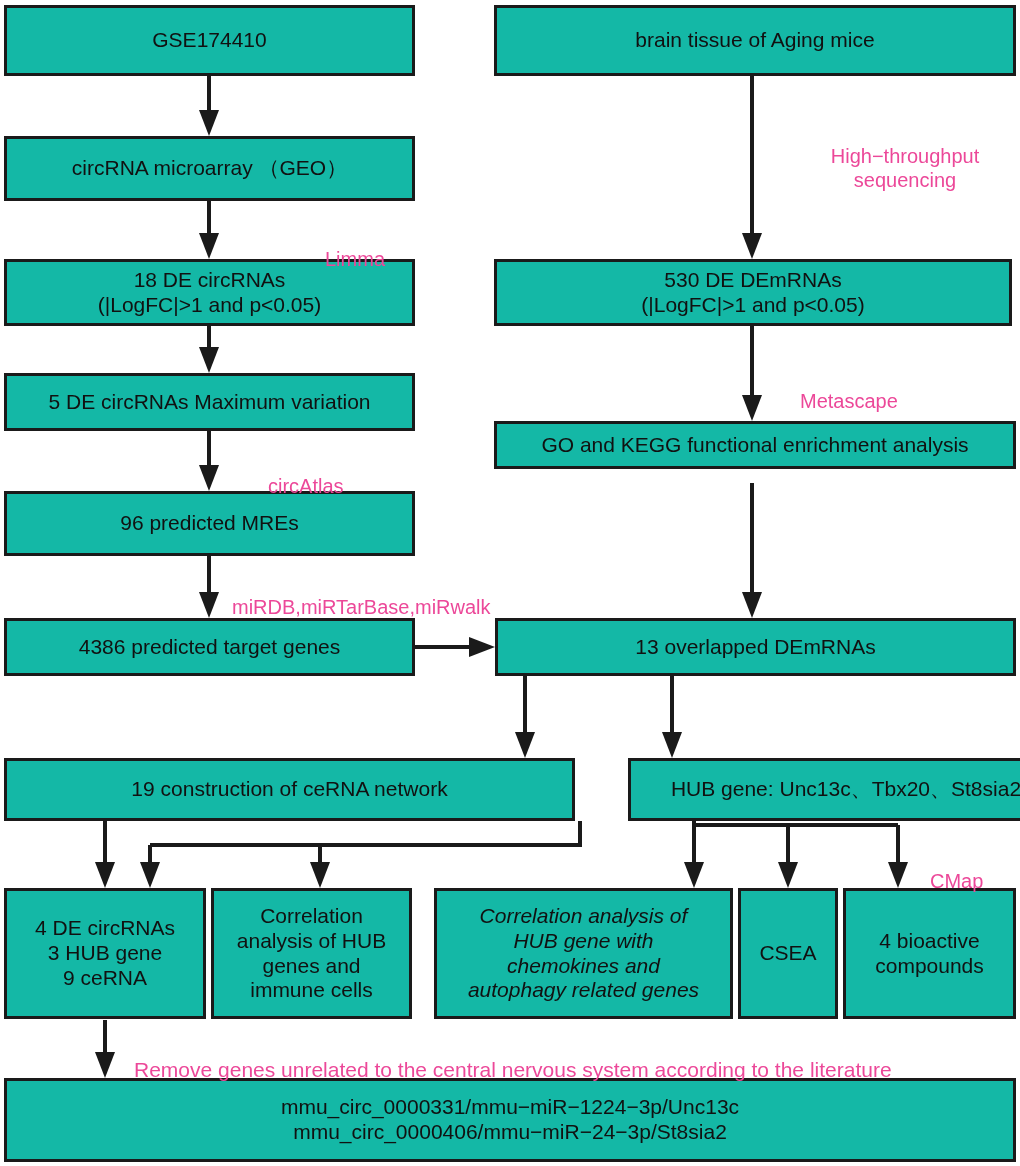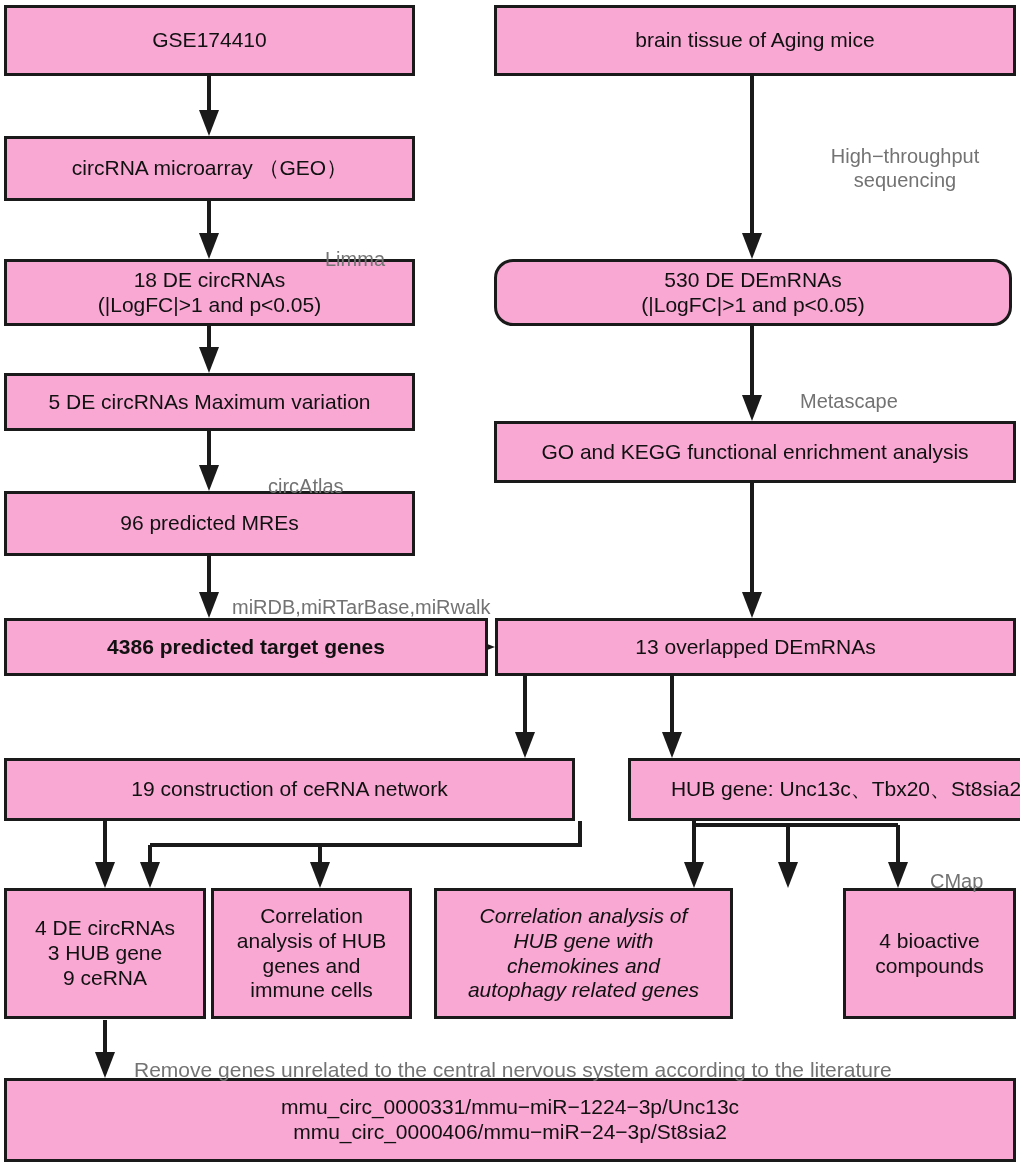--- a/index.html
+++ b/index.html
@@ -13,36 +13,36 @@
     height: 1166px;
     background: #ffffff;
     font-family: "Liberation Sans", sans-serif;
     color: #111111;
     overflow: hidden;
   }
   .box {
     position: absolute;
     box-sizing: border-box;
     border: 3px solid #1a1a1a;
-    background: #f9a8d4;
+    background: #14b8a6;
     display: flex;
     align-items: center;
     justify-content: center;
     text-align: center;
     line-height: 1.18;
     font-size: 21px;
     color: #111111;
     padding: 2px 2px;
   }
   .box .txt { white-space: pre-line; display: block; width: 100%; }
   .lbl {
     position: absolute;
     font-size: 20px;
     line-height: 1.2;
-    color: #737373;
+    color: #ec4899;
     white-space: pre-line;
     text-align: center;
   }
   svg.wires {
     position: absolute;
     left: 0; top: 0;
     width: 1020px; height: 1166px;
     pointer-events: none;
   }
   svg.wires line, svg.wires path { stroke: #1a1a1a; stroke-width: 4; fill: none; }
@@ -120,38 +120,38 @@
 
   <div class="box" style="left:4px; top:136px; width:411px; height:65px;">
     <span class="txt">circRNA microarray （GEO）</span>
   </div>
 
   <div class="box" style="left:4px; top:259px; width:411px; height:67px;">
     <span class="txt">18 DE circRNAs
 (|LogFC|&gt;1 and p&lt;0.05)</span>
   </div>
 
-  <div class="box" style="left:494px; top:259px; width:518px; height:67px;border-radius:19px;">
+  <div class="box" style="left:494px; top:259px; width:518px; height:67px;">
     <span class="txt">530 DE DEmRNAs
 (|LogFC|&gt;1 and p&lt;0.05)</span>
   </div>
 
   <div class="box" style="left:4px; top:373px; width:411px; height:58px;">
     <span class="txt">5 DE circRNAs Maximum variation</span>
   </div>
 
-  <div class="box" style="left:494px; top:421px; width:522px; height:62px;justify-content:center;">
+  <div class="box" style="left:494px; top:421px; width:522px; height:48px;justify-content:center;">
     <span class="txt">GO and KEGG functional enrichment analysis</span>
   </div>
 
   <div class="box" style="left:4px; top:491px; width:411px; height:65px;">
     <span class="txt">96 predicted MREs</span>
   </div>
 
-  <div class="box" style="left:4px; top:618px; width:484px; height:58px;font-weight:bold;">
+  <div class="box" style="left:4px; top:618px; width:411px; height:58px;">
     <span class="txt">4386 predicted target genes</span>
   </div>
 
   <div class="box" style="left:495px; top:618px; width:521px; height:58px;">
     <span class="txt">13 overlapped DEmRNAs</span>
   </div>
 
   <div class="box" style="left:4px; top:758px; width:571px; height:63px;">
     <span class="txt">19 construction of ceRNA network</span>
   </div>
@@ -173,20 +173,23 @@
 immune cells</span>
   </div>
 
   <div class="box" style="left:434px; top:888px; width:299px; height:131px; font-size:21px;font-style:italic;">
     <span class="txt">Correlation analysis of
 HUB gene with
 chemokines and
 autophagy related genes</span>
   </div>
 
+  <div class="box" style="left:738px; top:888px; width:100px; height:131px;">
+    <span class="txt">CSEA</span>
+  </div>
 
   <div class="box" style="left:843px; top:888px; width:173px; height:131px;">
     <span class="txt">4 bioactive
 compounds</span>
   </div>
 
   <div class="box" style="left:4px; top:1078px; width:1012px; height:84px;">
     <span class="txt">mmu_circ_0000331/mmu−miR−1224−3p/Unc13c
 mmu_circ_0000406/mmu−miR−24−3p/St8sia2</span>
   </div>

